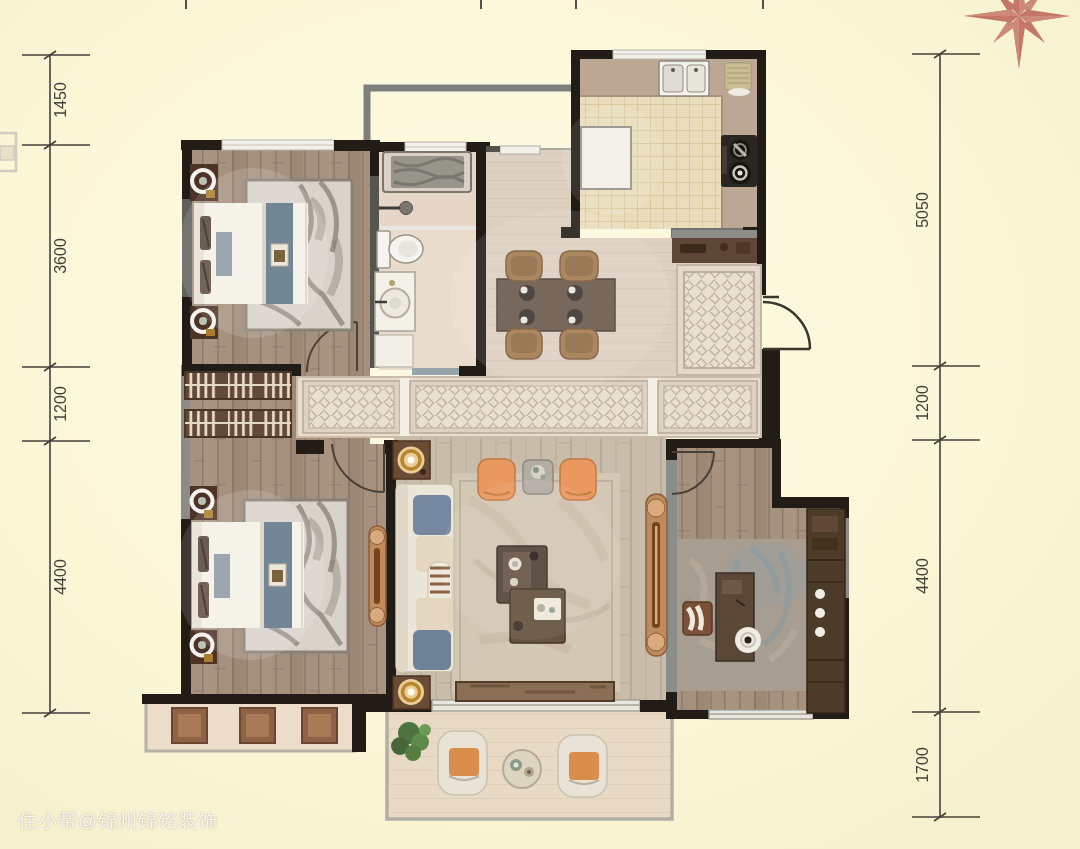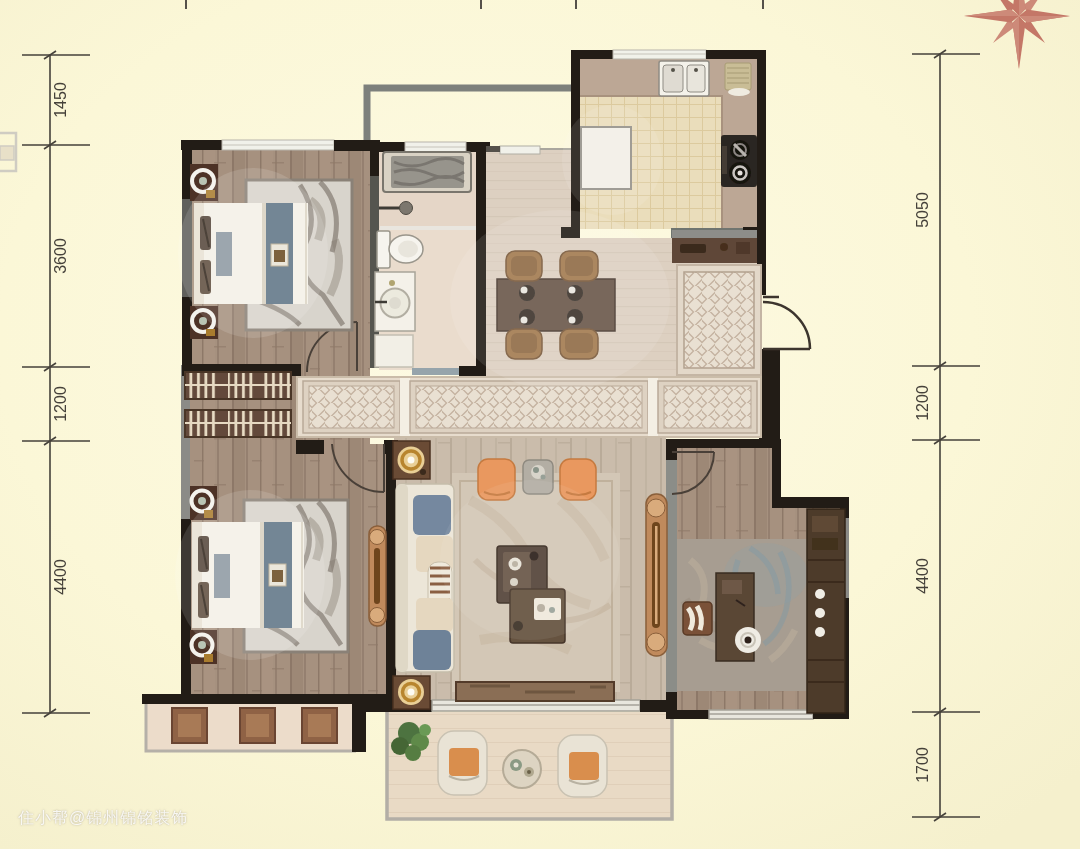--- a/index.html
+++ b/index.html
@@ -1,19 +1,19 @@
 <!DOCTYPE html>
 <html><head>
 <meta charset="utf-8">
 <style>
   html,body{margin:0;padding:0;background:#fbf7d7;}
   .page{position:relative;width:1080px;height:849px;overflow:hidden;
         font-family:"Liberation Sans", sans-serif;}
   svg{display:block;}
-  .wm{position:absolute;left:18px;top:808px;font-size:16px;letter-spacing:1px;
+  .wm{position:absolute;left:18px;top:808px;font-size:19px;letter-spacing:1px;
       color:rgba(255,255,255,0.85);text-shadow:0 0 2px rgba(120,110,100,0.55);}
 </style>
 </head>
 <body>
 <div class="page">
 <svg width="1080" height="849" viewBox="0 0 1080 849">
 <defs>
   <filter id="soft" x="-2%" y="-2%" width="104%" height="104%">
           <feGaussianBlur stdDeviation="0.45"></feGaussianBlur>
         </filter>

